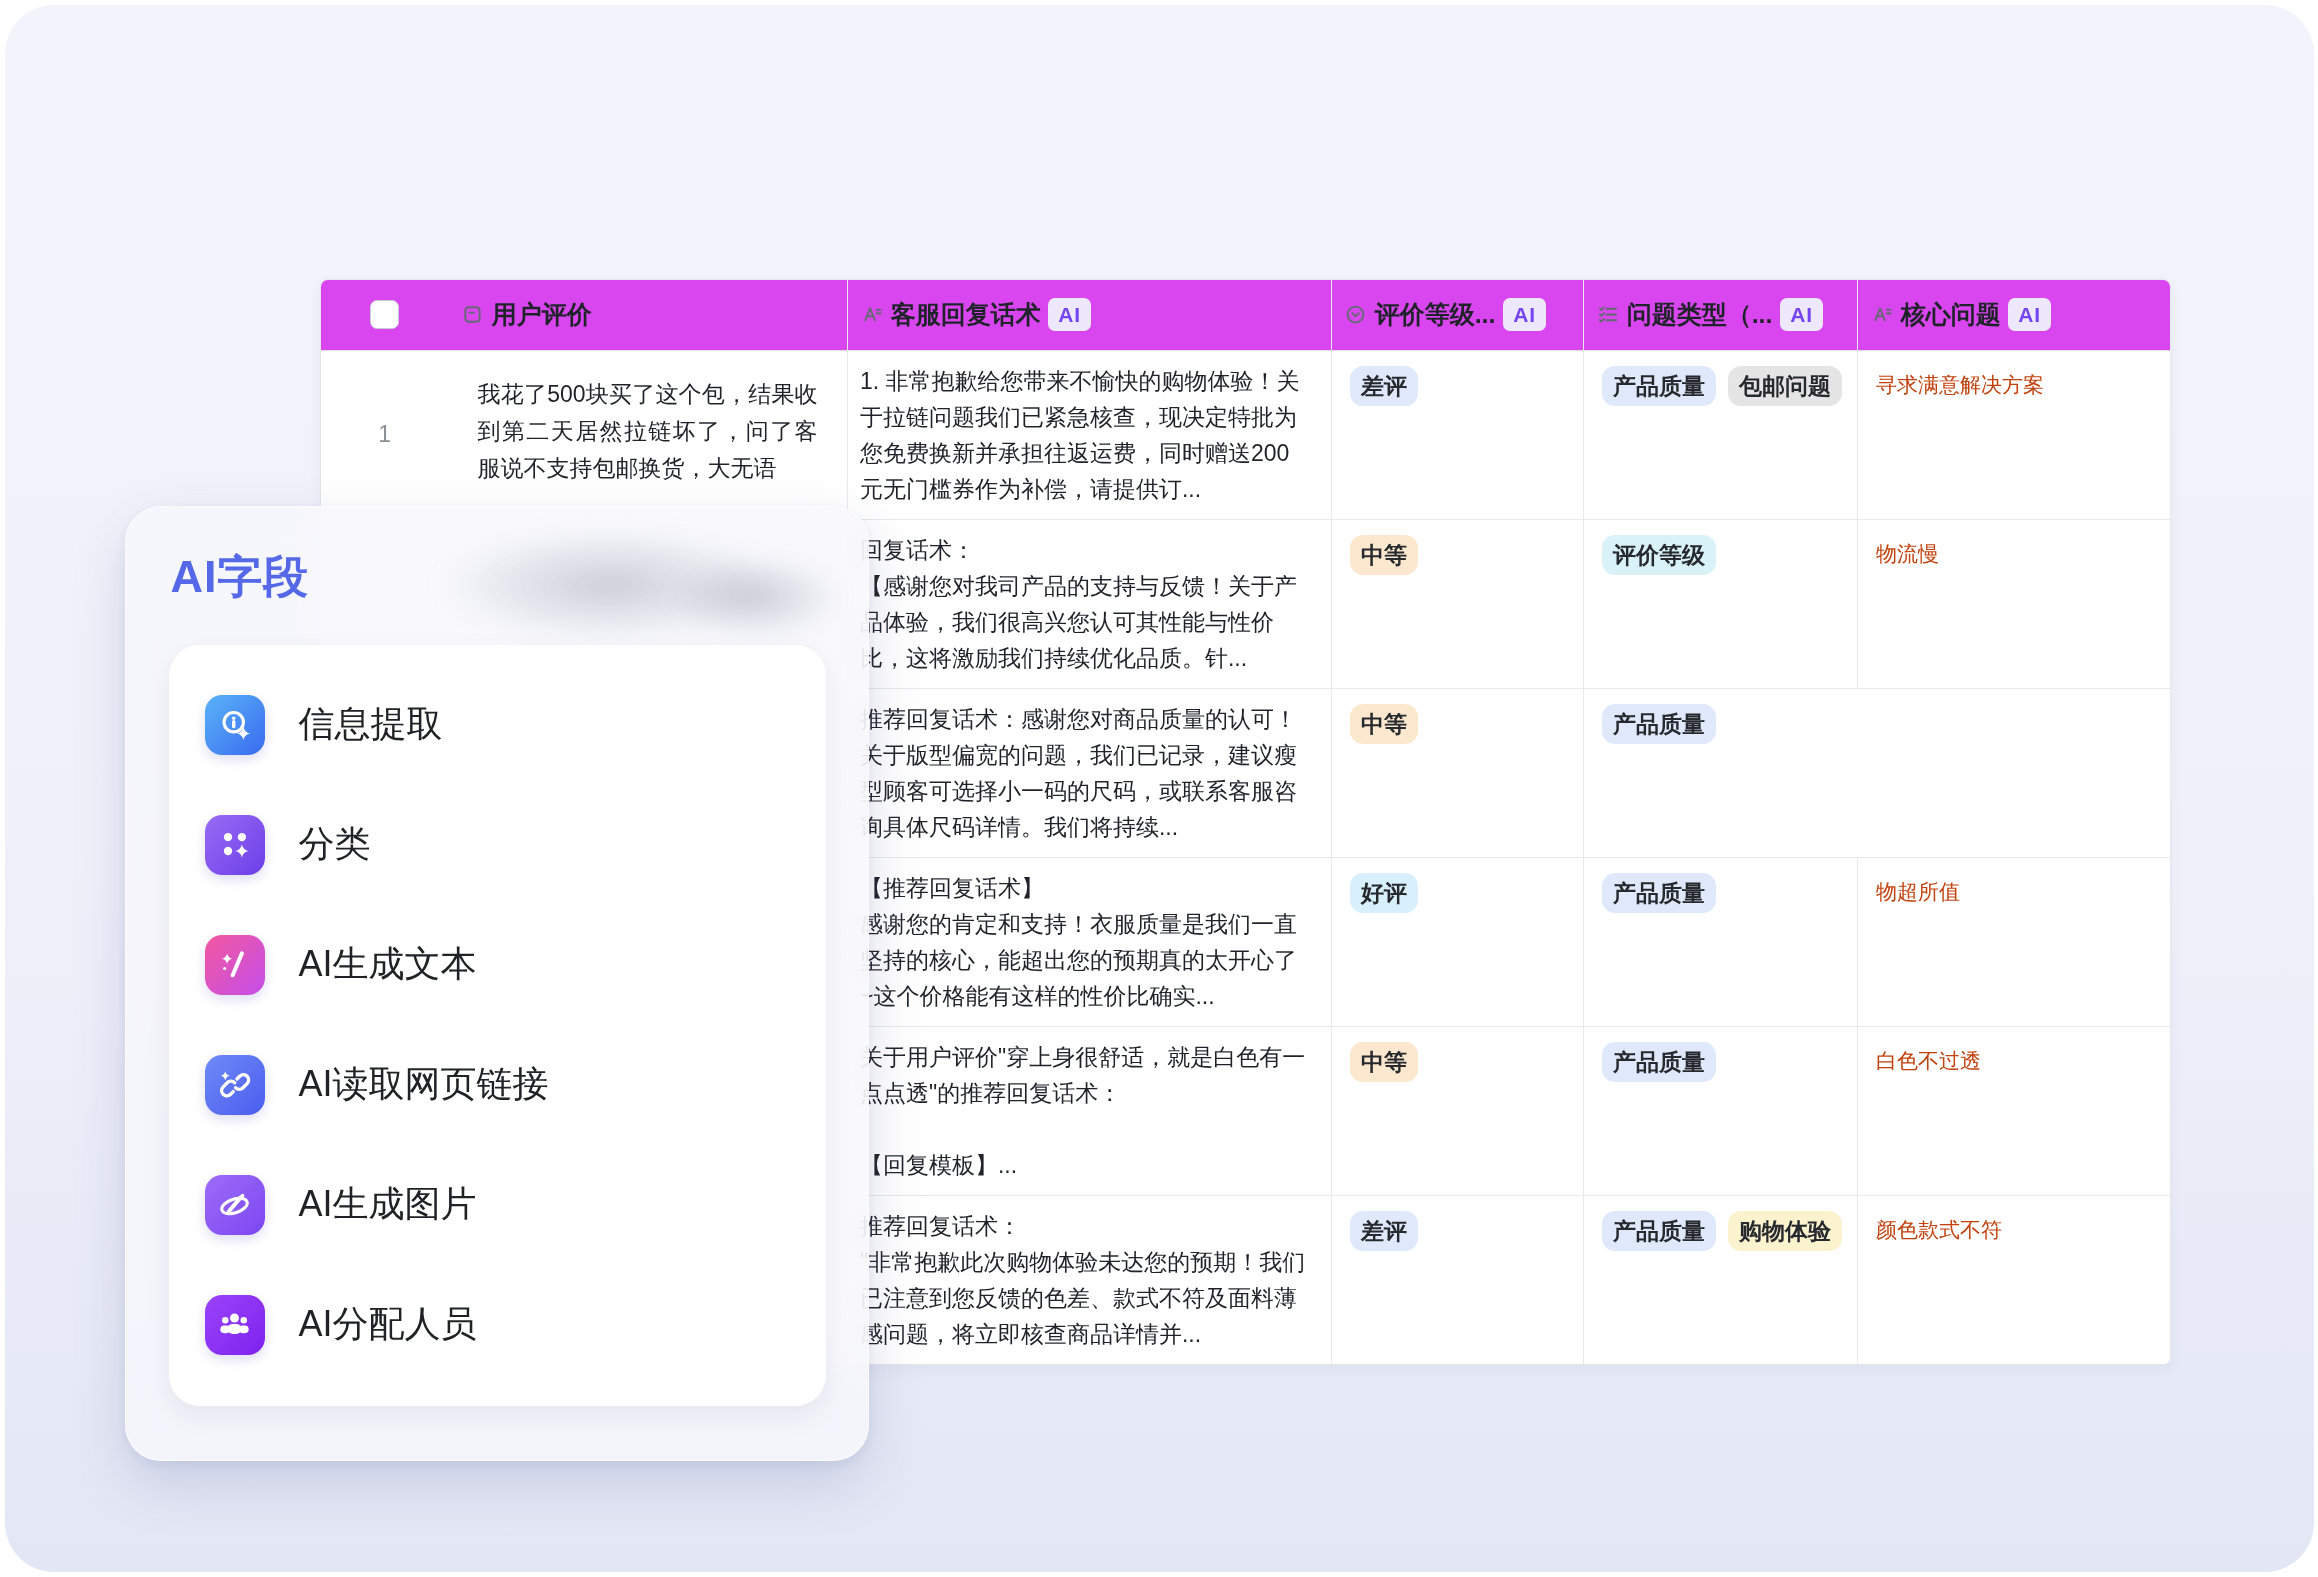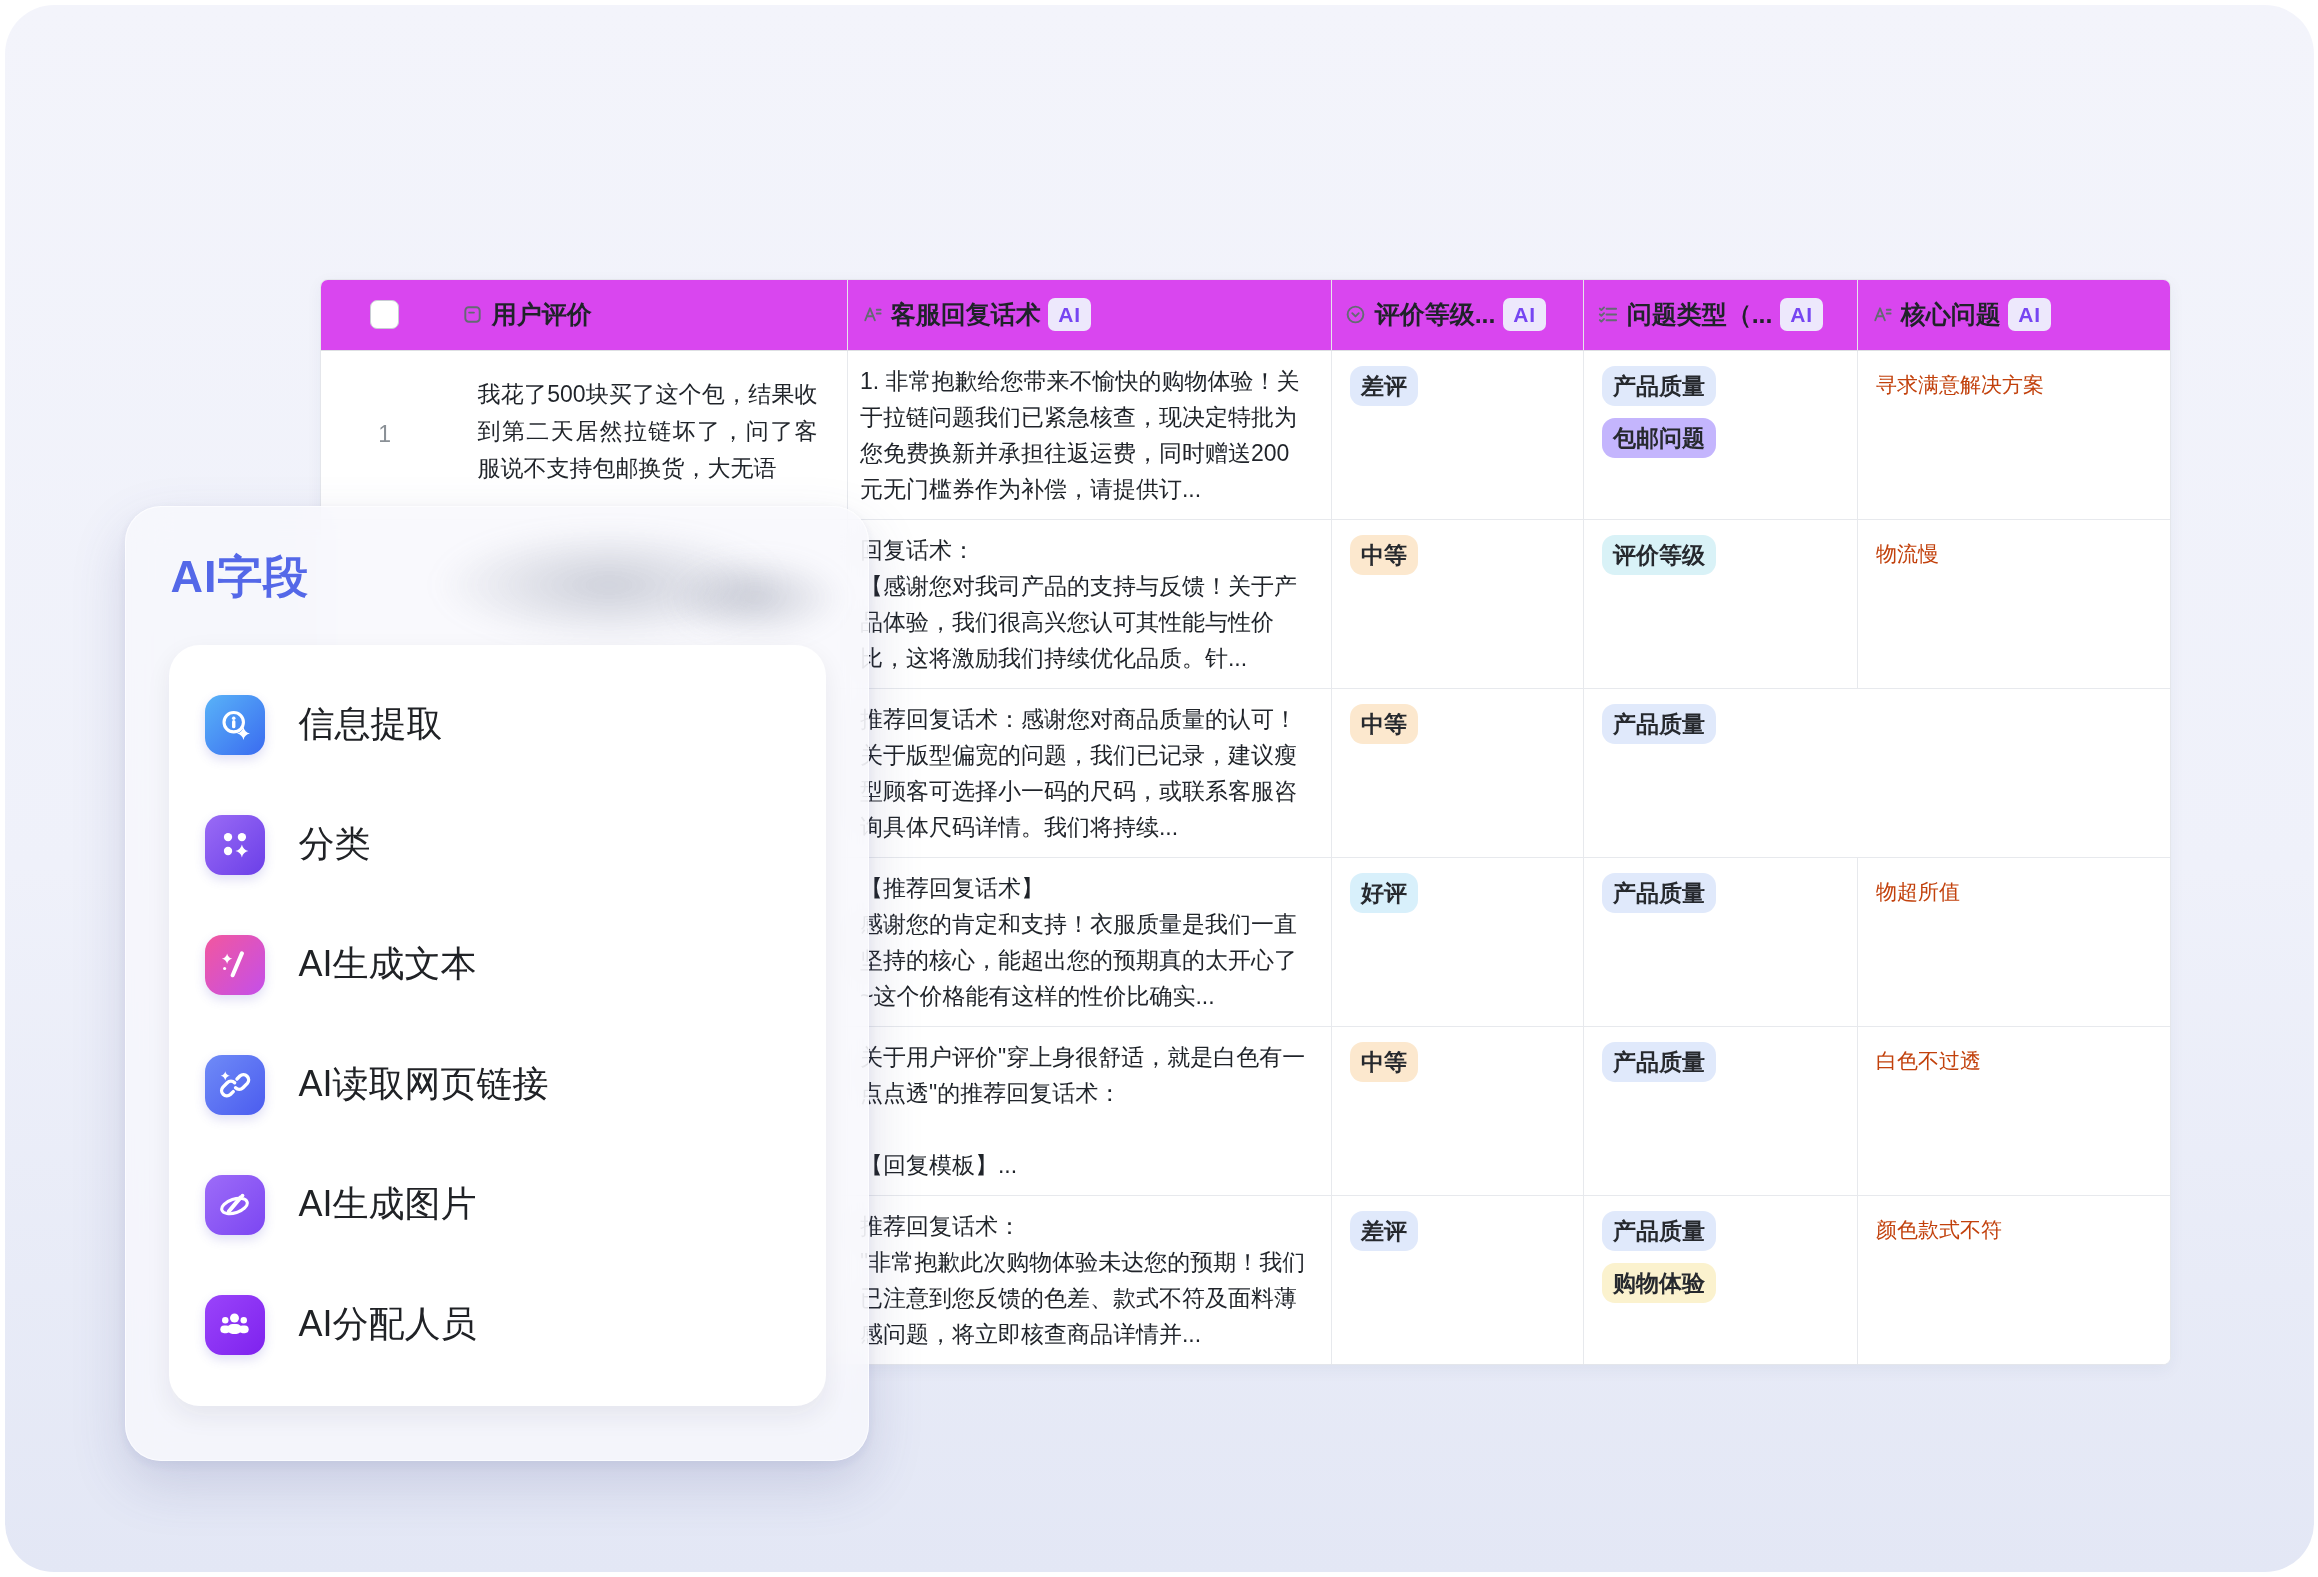--- a/index.html
+++ b/index.html
@@ -49,21 +49,21 @@
   }
   .tbody-row{height:168px;border-bottom:0.8px solid #E7E9ED;background:#fff;}
   .tbody-row:last-child{border-bottom:none;}
   .td{border-right:0.8px solid #E7E9ED;overflow:hidden;box-sizing:border-box;position:relative;}
   .td:last-child{border-right:none;}
   .c-sel{border-right:none;display:flex;align-items:center;justify-content:center;}
   .rownum{font-size:23px;color:#8A9096;}
   .c-review{padding:25px 29px 0 29px;font-size:23px;line-height:37px;color:#1F2329;text-align:justify;}
   .c-reply{padding:12.4px 21.6px 0 12.4px;font-size:23px;line-height:36px;color:#1F2329;white-space:pre-wrap;}
   .c-level,.c-types{padding:15.5px 0 0 18.5px;}
-  .c-types{display:flex;flex-direction:column;align-items:flex-start;gap:12.4px;}
+  .c-types{display:flex;flex-direction:row;align-items:flex-start;gap:12.4px;}
   .c-core{padding:20px 18.5px 0 18.5px;font-size:21px;color:#c2410c;}
   .opt{
     display:inline-block;font-size:23px;font-weight:600;color:#26292E;
     line-height:1;padding:8.5px 10.8px;border-radius:13px;white-space:nowrap;
   }
 
   
   .ai-panel{
     position:absolute;left:120px;top:501px;width:744px;height:955px;
     border-radius:36px;
@@ -175,21 +175,21 @@
       <div class="td c-sel">
           <span class="rownum">1</span>
         </div>
       <div class="td c-review">我花了500块买了这个包，结果收到第二天居然拉链坏了，问了客服说不支持包邮换货，大无语</div>
       <div class="td c-reply">1. 非常抱歉给您带来不愉快的购物体验！关于拉链问题我们已紧急核查，现决定特批为您免费换新并承担往返运费，同时赠送200元无门槛券作为补偿，请提供订...</div>
       <div class="td c-level">
         <span class="opt" style="background: rgb(224, 233, 251);">差评</span>
       </div>
       <div class="td c-types">
         <span class="opt" style="background: rgb(224, 233, 251);">产品质量</span>
-        <span class="opt" style="background: #c4b5fd;">包邮问题</span>
+        <span class="opt" style="background: #e5e5e5;">包邮问题</span>
       </div>
       <div class="td c-core">寻求满意解决方案</div>
     </div>
 
     <div class="trow tbody-row">
       <div class="td c-sel">
           <span class="rownum">2</span>
         </div>
       <div class="td c-review"></div>
       <div class="td c-reply">回复话术：

